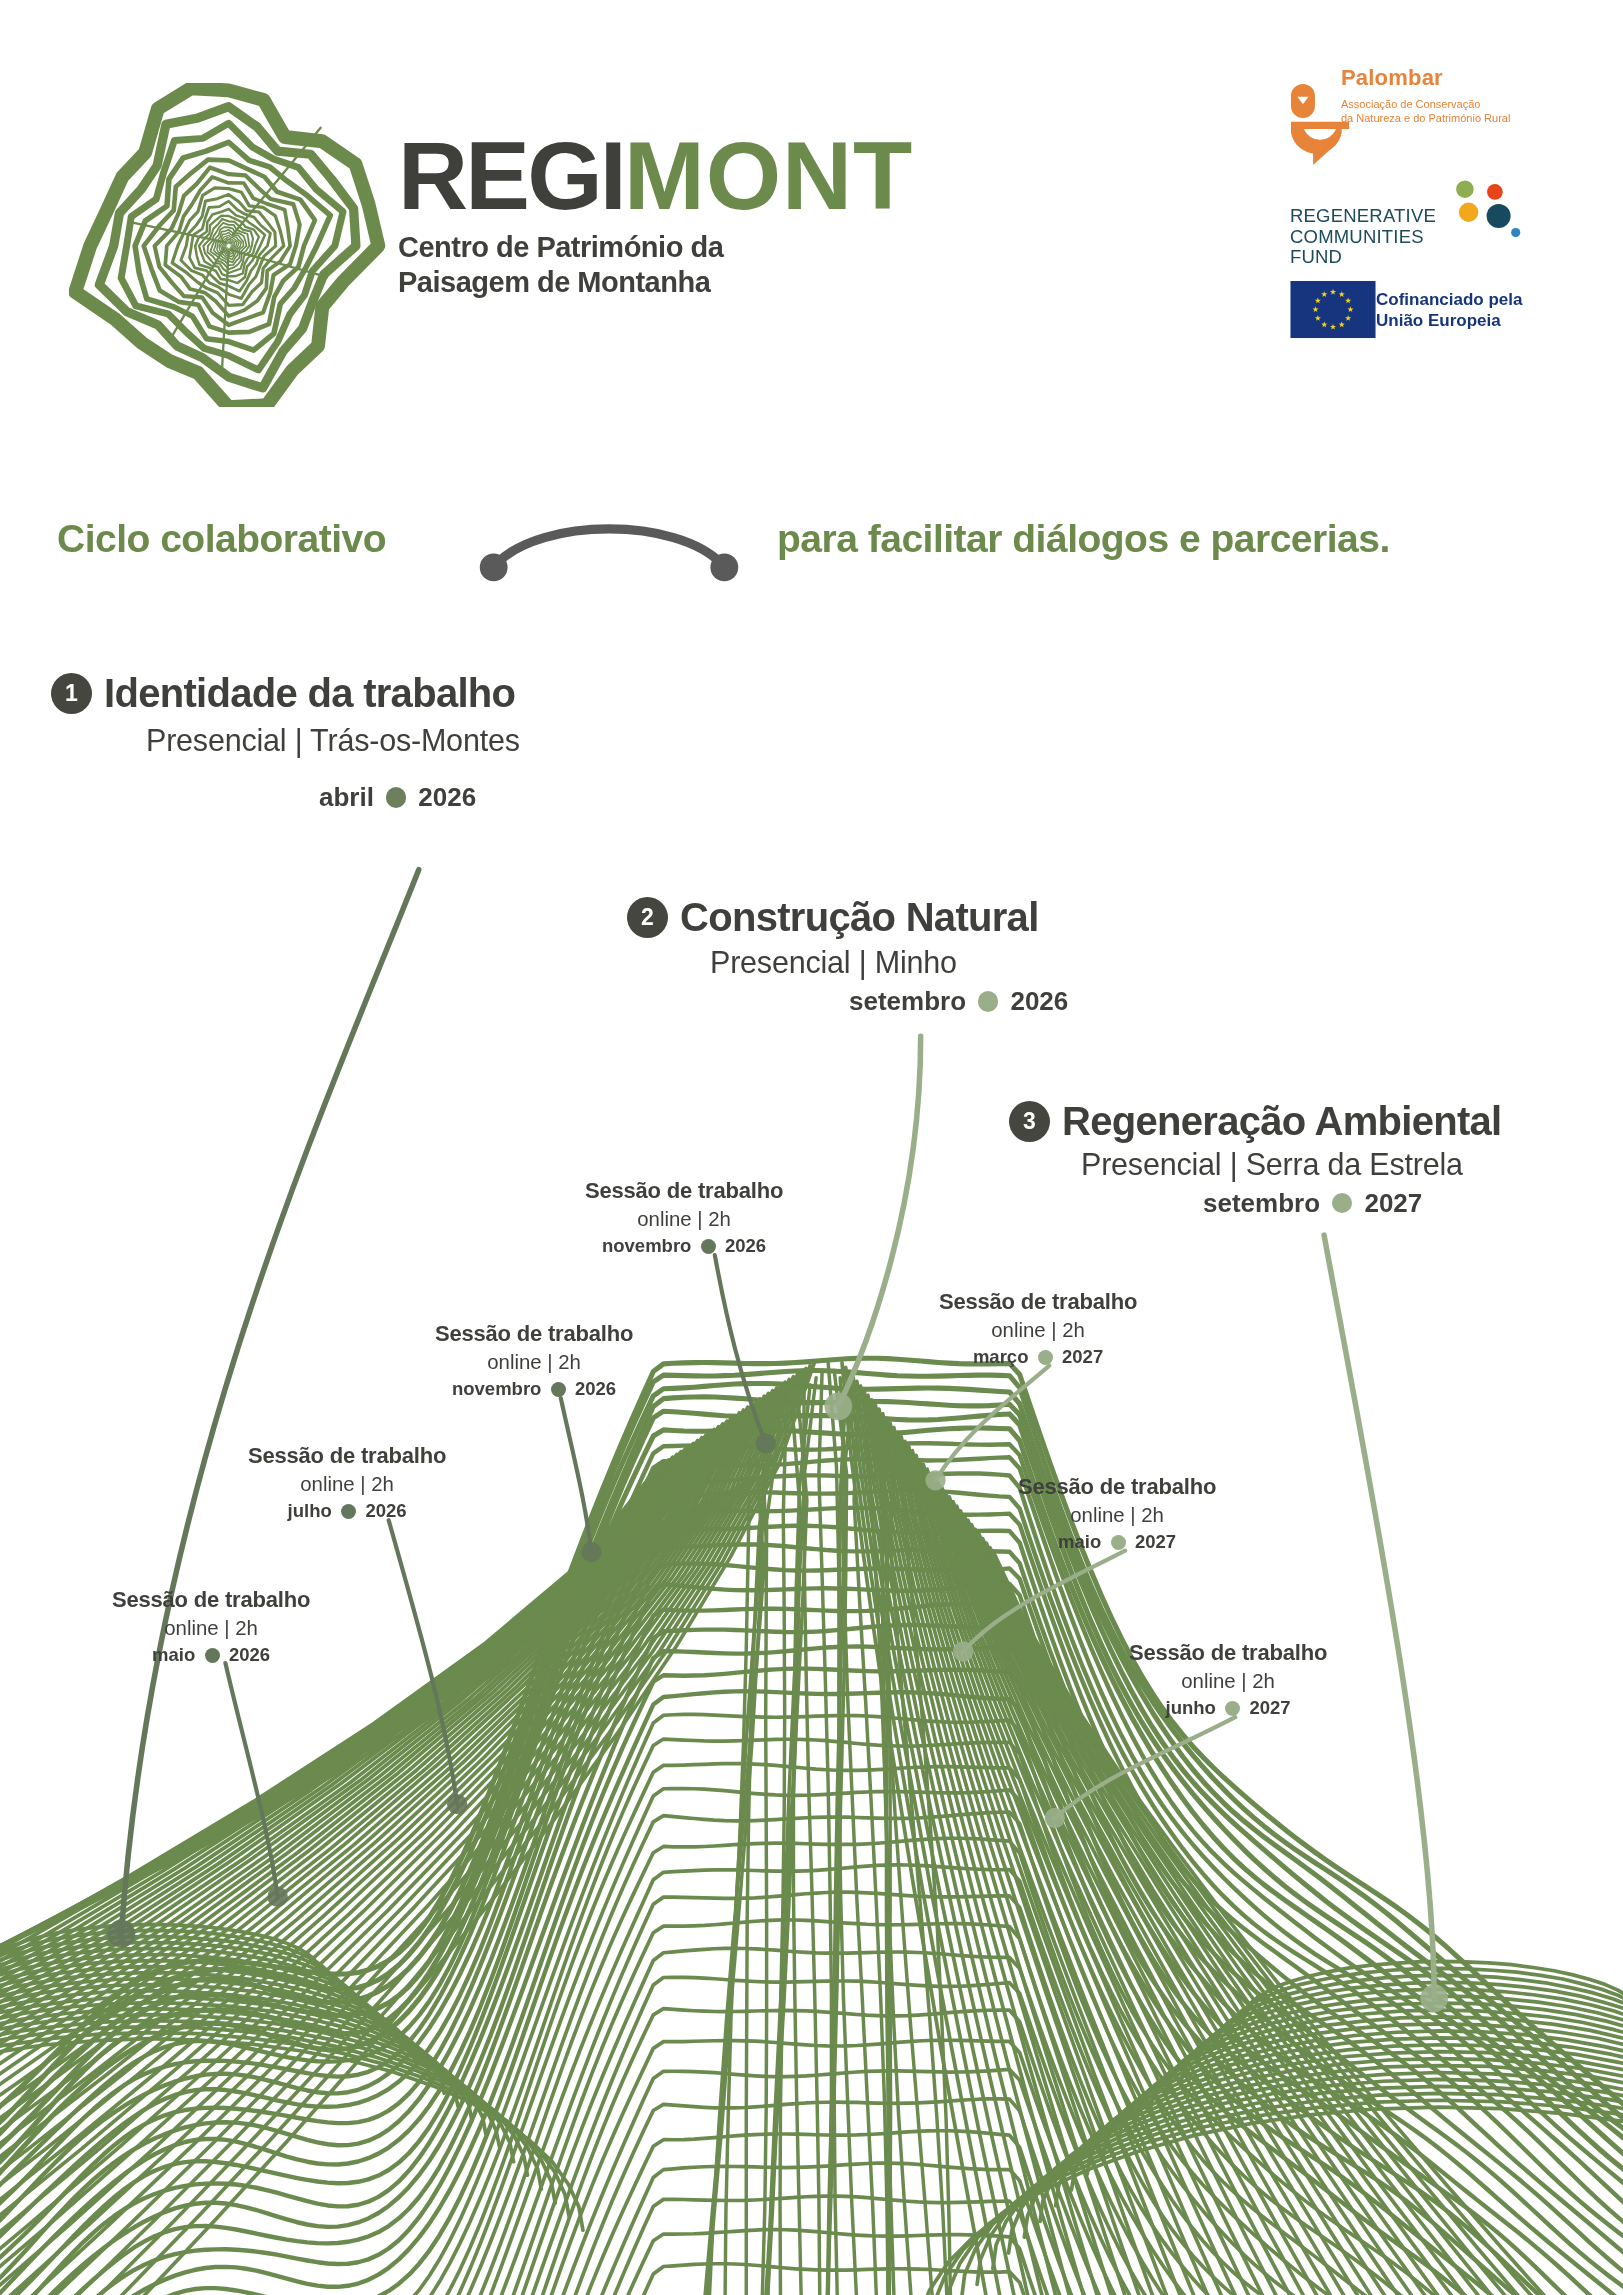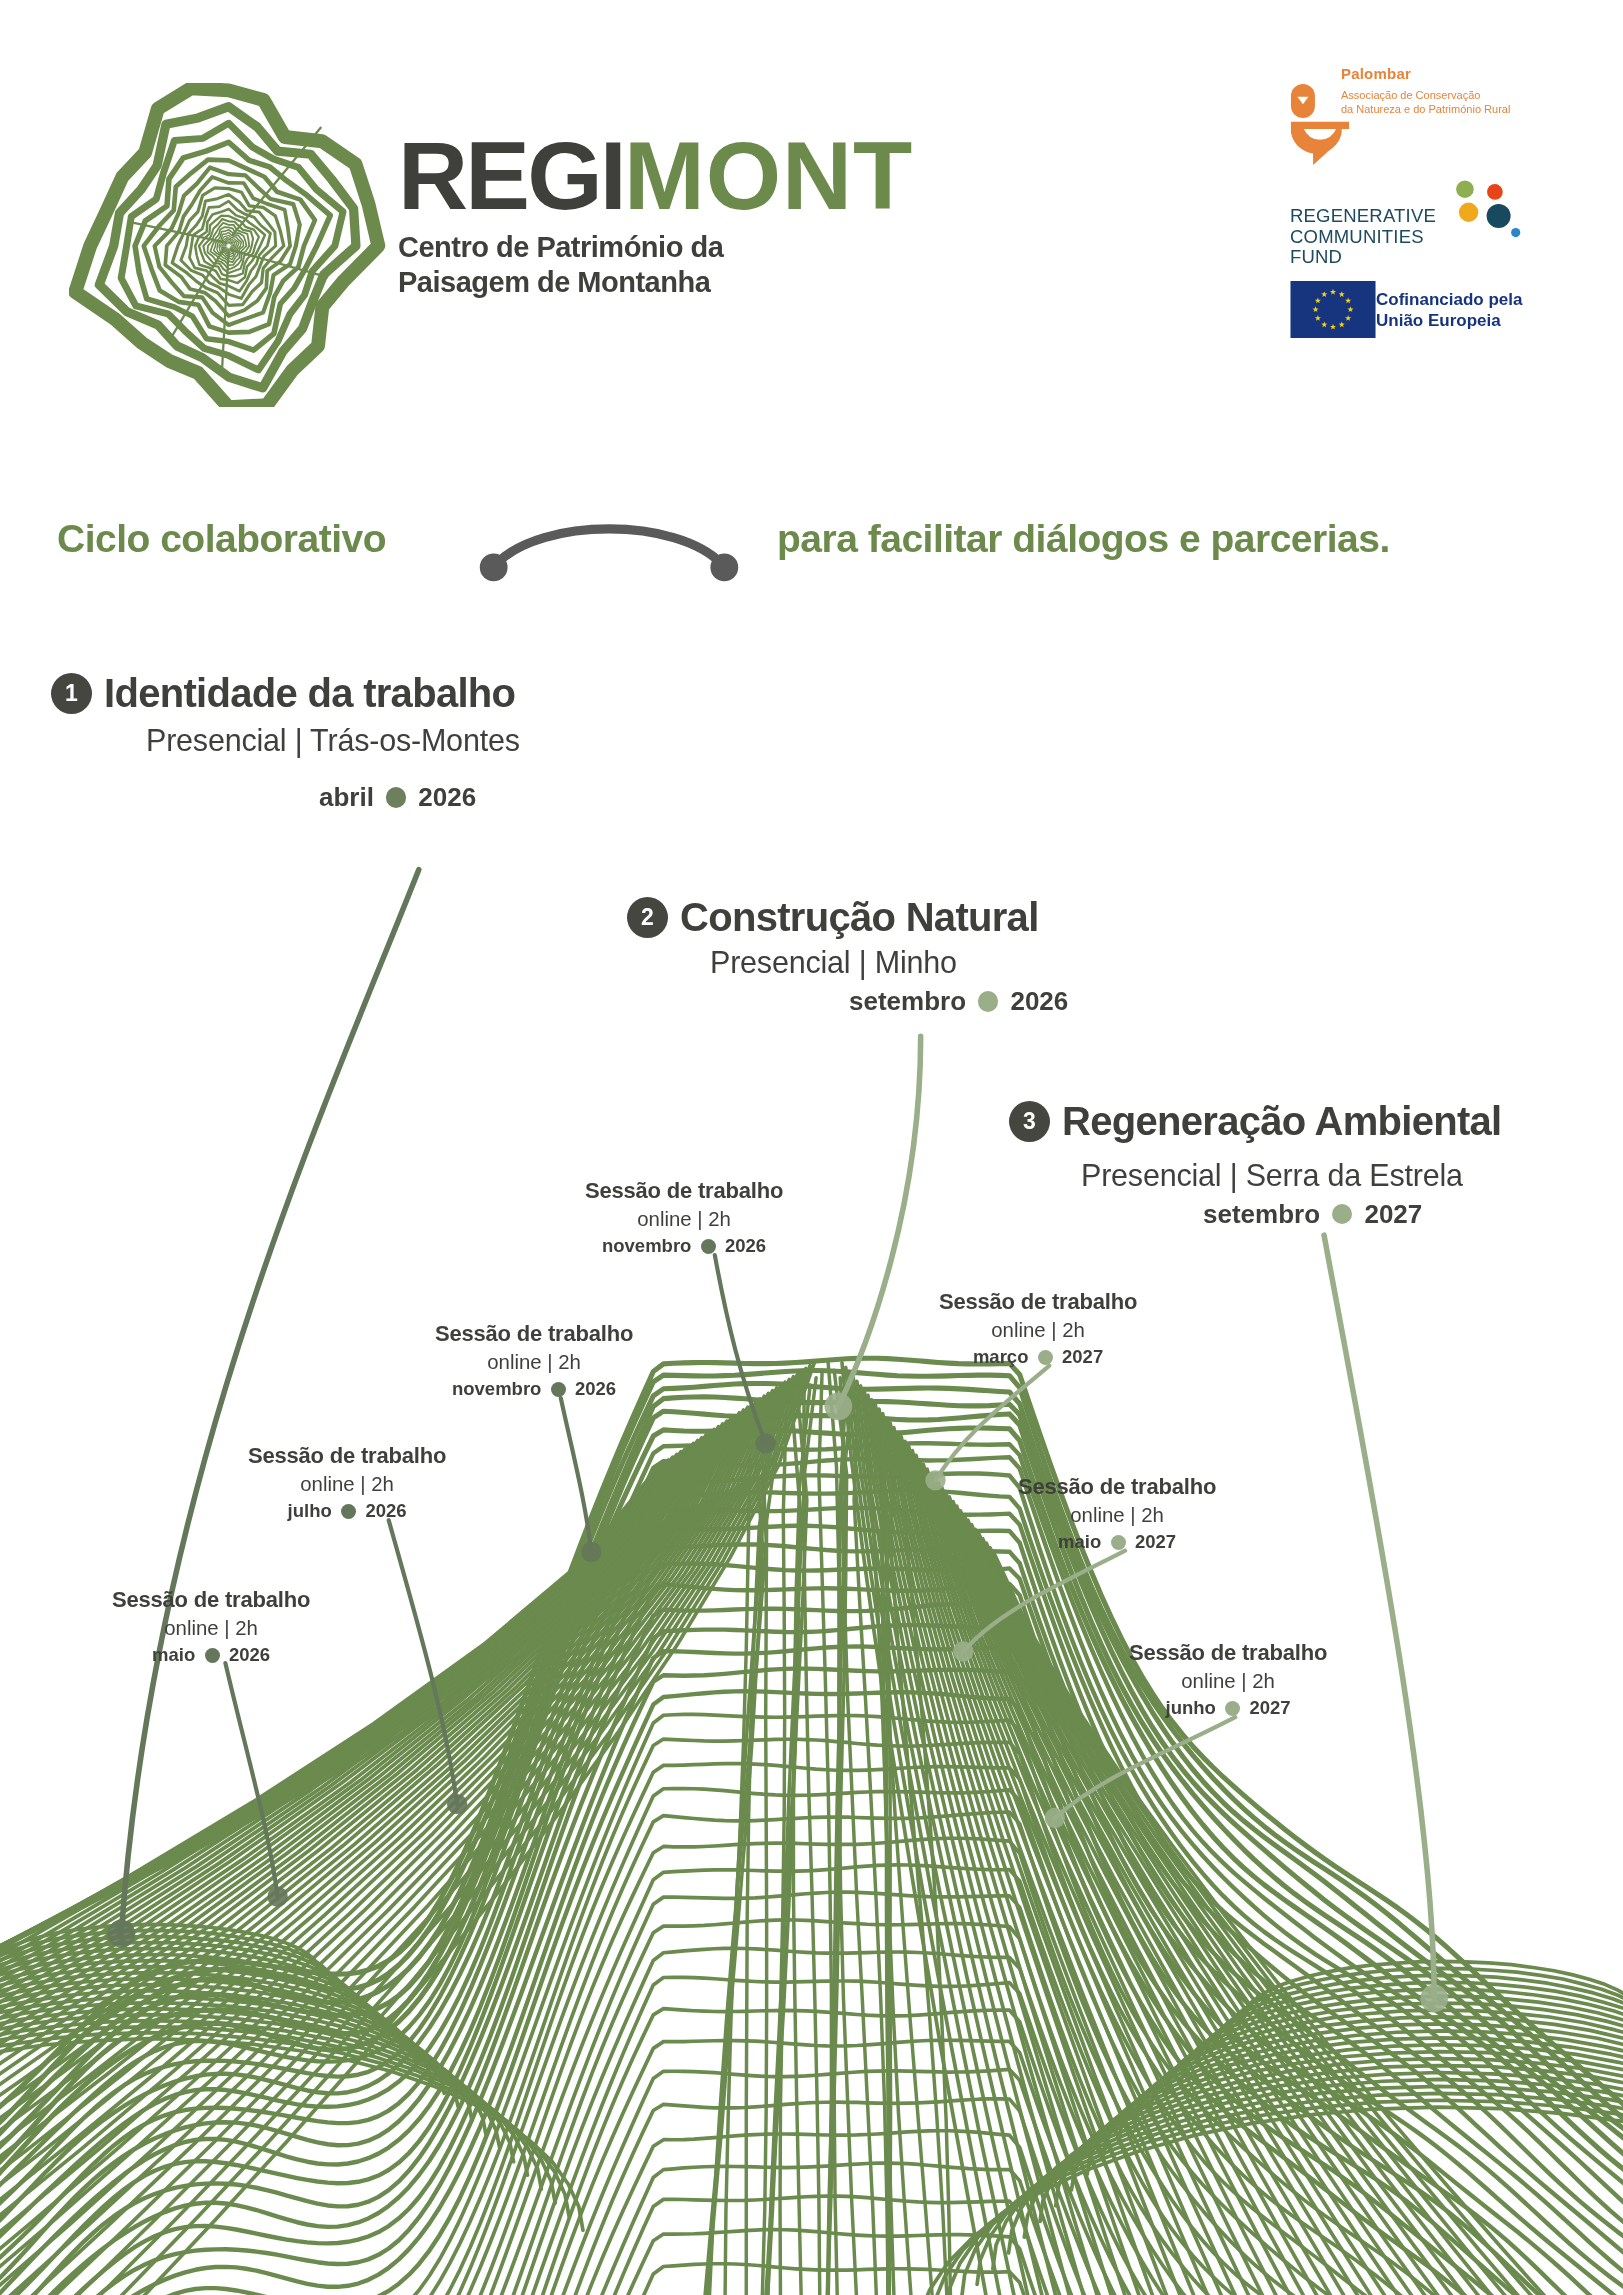--- a/index.html
+++ b/index.html
@@ -19,21 +19,21 @@
   .logo-word { font-size:97px; font-weight:700; letter-spacing:-2.8px; line-height:0.95; }
   .logo-regi { color:#3f403c; }
   .logo-mont { color:#6d8a4d; font-weight:700; letter-spacing:0.9px; }
   #logo-sub { margin-top:8.3px; font-size:29px; font-weight:700; color:#3f403c; line-height:1.18; letter-spacing:-0.5px; }
 
   
   #partners { position:absolute; right:74px; top:65px; width:259px; }
   #palombar-block { position:relative; height:106px; }
   #palombar-icon { position:absolute; left:0; top:17.6px; width:60px; height:83px; }
   #palombar-txt { position:absolute; left:51px; top:0px; width:208px; }
-  #palombar-name { font-size:15px; font-weight:700; color:#e8833a; letter-spacing:0.2px; }
+  #palombar-name { font-size:22px; font-weight:700; color:#e8833a; letter-spacing:0.2px; }
   #palombar-tag { font-size:11px; color:#e8833a; line-height:1.28; margin-top:6px; }
 
   #rcf-block { position:relative; margin-top:11px; height:88px; }
   #rcf-dots { position:absolute; right:24px; top:-2.8px; width:74px; height:60px; }
   #rcf-name { position:absolute; left:0; top:24px; font-size:18.5px; color:#1d4a5e; line-height:1.12; letter-spacing:0.2px; }
 
   #eu-block { position:relative; margin-top:8.3px; height:56px; }
   #eu-flag { position:absolute; left:0; top:2.8px; width:86px; height:57px; }
   #eu-text { position:absolute; left:86px; top:12px; font-size:17px; font-weight:700; color:#16357e; line-height:1.2; }
 
@@ -68,21 +68,21 @@
 
   #event1 { left:51px; top:671px; }
   #event1 .ev-sub { margin-left:95px; margin-top:7px; }
   #event1 .ev-date { margin-left:268px; margin-top:24px;align-items:center; }
 
   #event2 { left:627px; top:895px; }
   #event2 .ev-sub { margin-left:83px; margin-top:4.6px; }
   #event2 .ev-date { margin-left:222px; margin-top:6.5px; }
 
   #event3 { left:1009px; top:1099px; }
-  #event3 .ev-sub { margin-left:72px; margin-top:14px; }
+  #event3 .ev-sub { margin-left:72px; margin-top:3px; }
   #event3 .ev-date { margin-left:194px; margin-top:5.6px; }
 
   
   .session { position:absolute; text-align:center; white-space:nowrap; }
   .s-title { font-size:22px; font-weight:700; color:#3f403c; letter-spacing:-0.2px; }
   .s-mode  { font-size:20.4px; font-weight:400; color:#3f403c; margin-top:3.7px; }
   .s-date  { display:flex; align-items:center; justify-content:center; font-size:18.5px; font-weight:700; color:#3f403c; margin-top:4.6px; }
   .s-dot   { width:15px; height:15px; border-radius:50%; margin:0 9.3px; flex:0 0 auto; }
   .dot-dark  { background:#65775a; }
   .dot-light { background:#9aae8a; }

